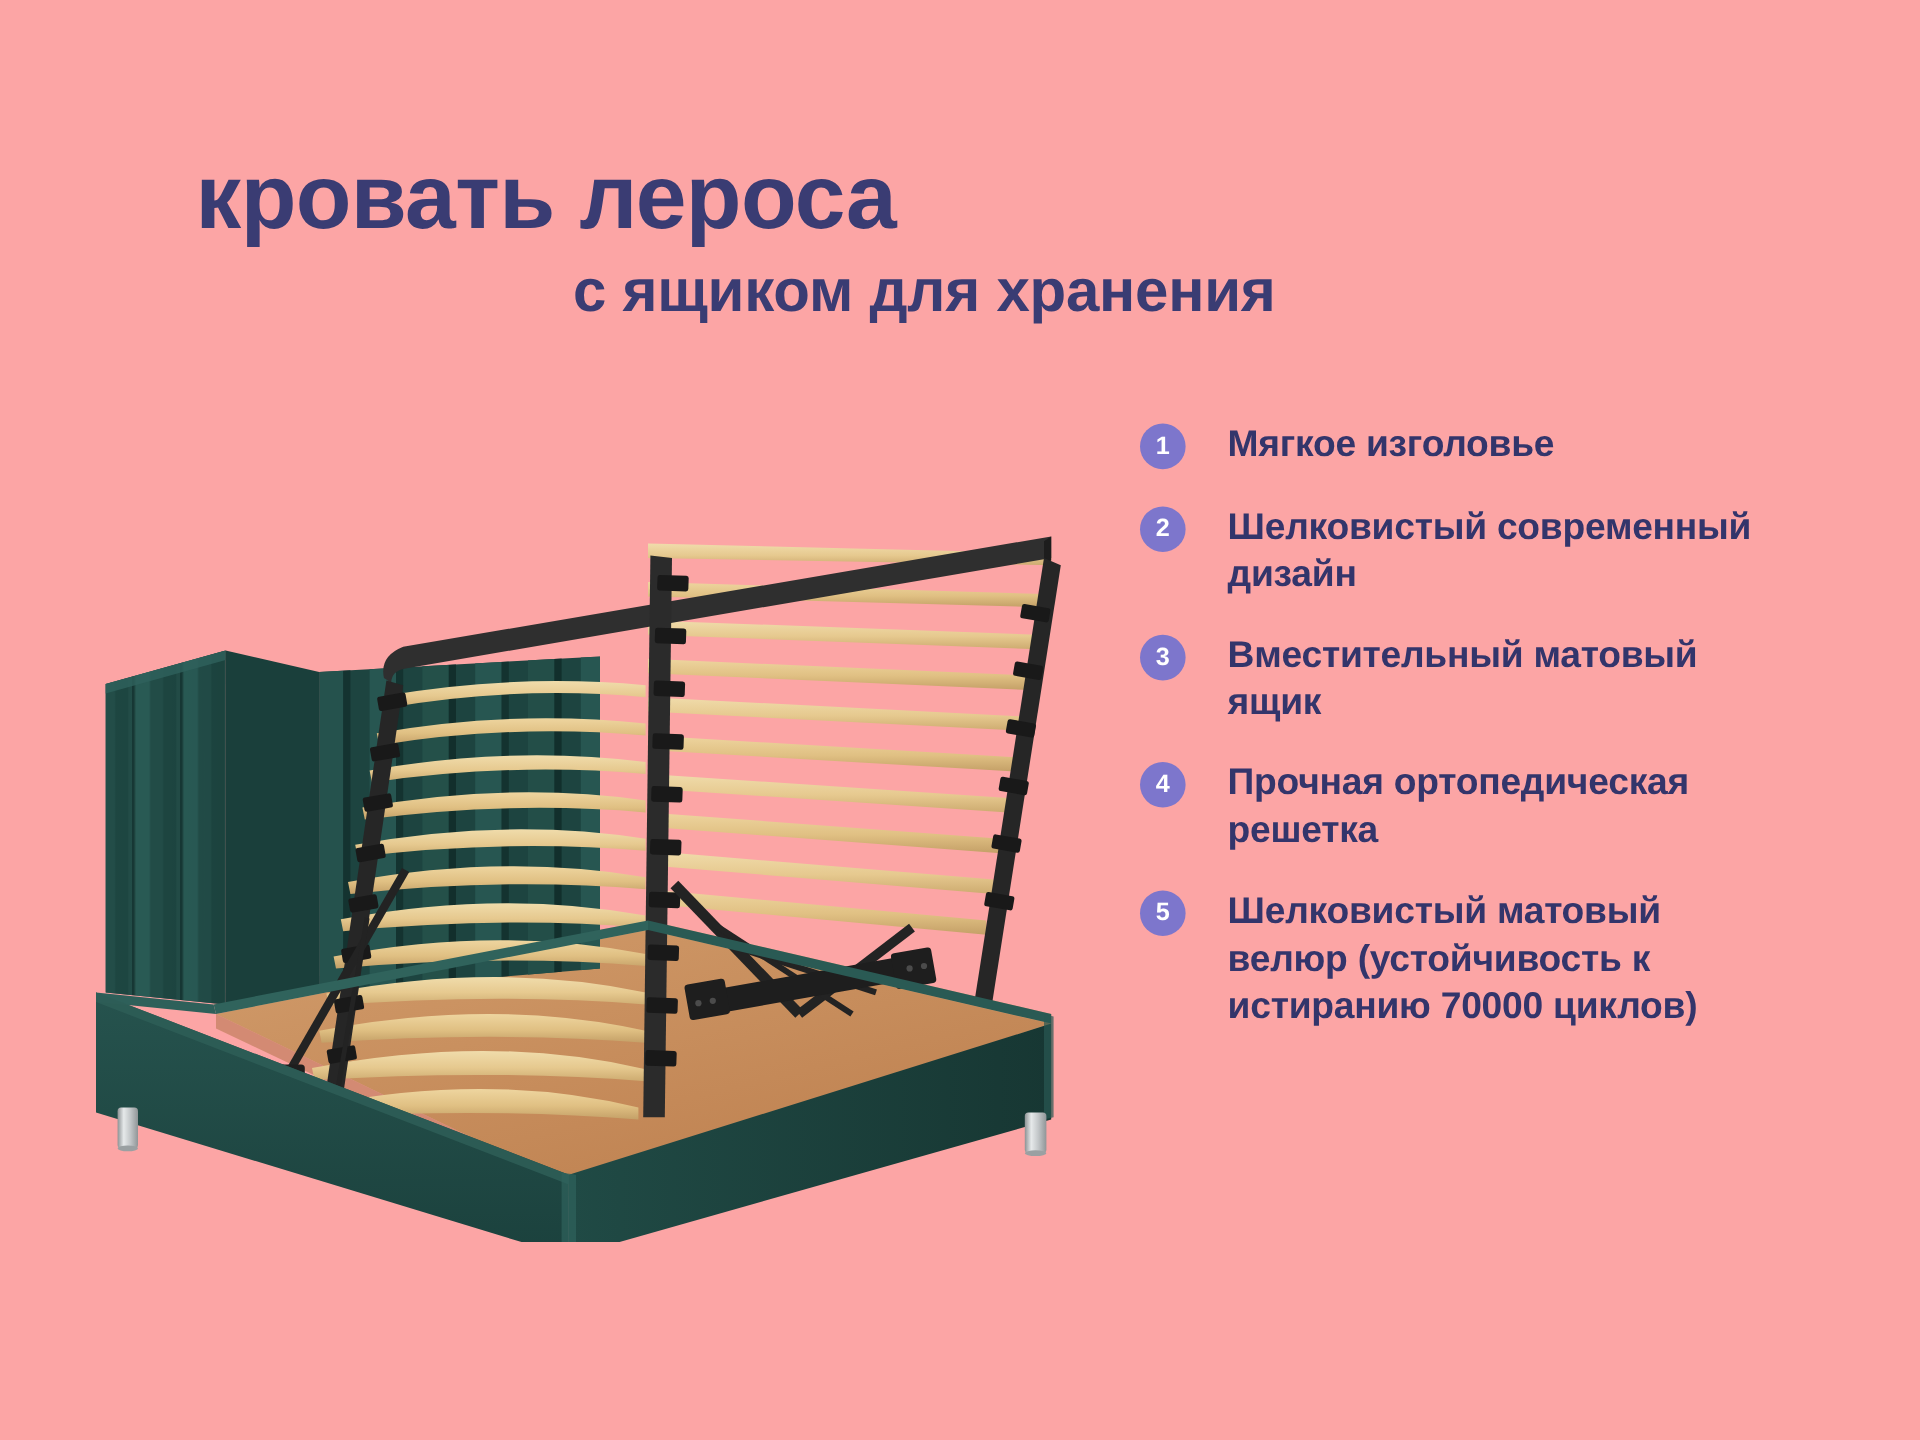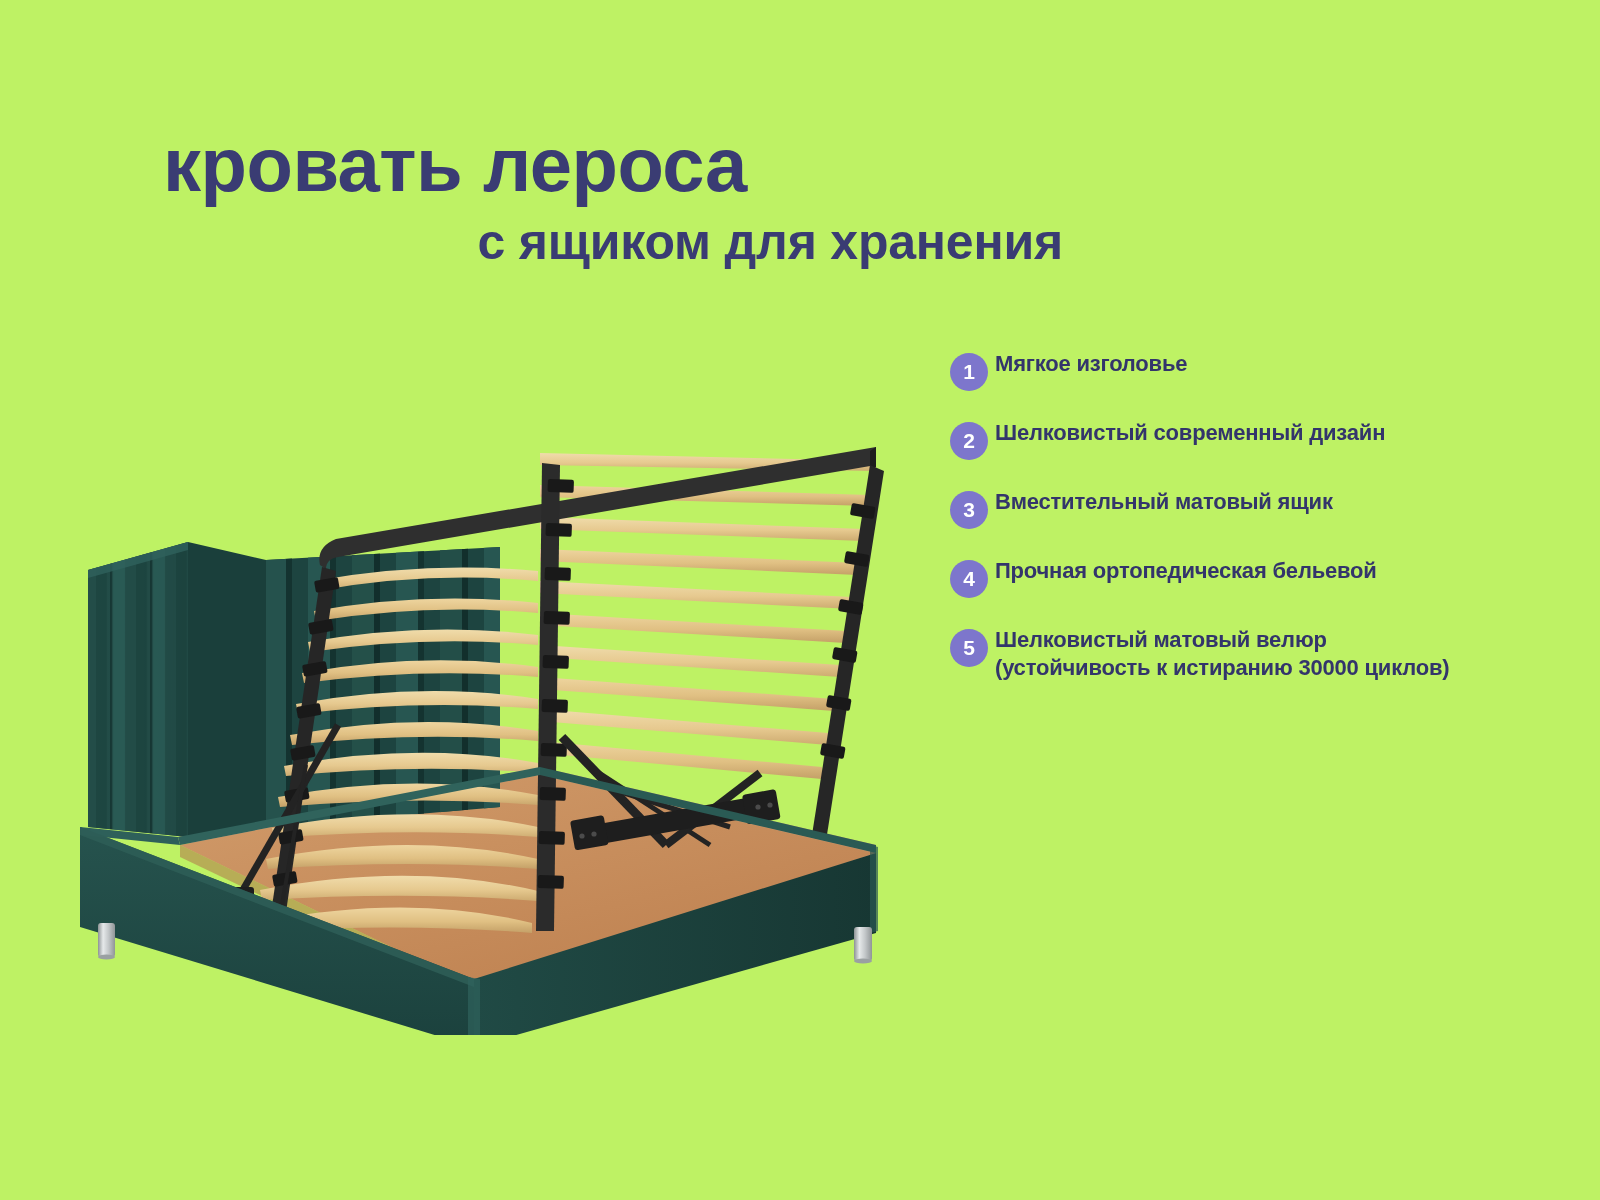--- a/index.html
+++ b/index.html
@@ -8,21 +8,21 @@
     padding: 0;
     background: #ffffff;
   }
   body {
     font-family: "Liberation Sans", "DejaVu Sans", sans-serif;
   }
   #page {
     position: relative;
     width: 1600px;
     height: 1200px;
-    background: #bef264;
+    background: #fca5a5;
     overflow: hidden;
   }
 
   
   .heading {
     position: absolute;
     left: 163px;
     top: 128px;
     width: 900px;
   }
@@ -66,22 +66,22 @@
     background: #7d76cc;
     color: #ffffff;
     font-size: 21px;
     font-weight: 700;
     line-height: 38px;
     text-align: center;
     margin-top: 3px;
     user-select: none;
   }
   .feature-label {
-    margin-left: 7px;
-    font-size: 22px;
+    margin-left: 35px;
+    font-size: 31px;
     line-height: 1.27;
     font-weight: 600;
     color: #33356b;
     letter-spacing: -0.2px;
   }
 
   
   #bed {
     position: absolute;
     left: 70px;
@@ -323,21 +323,21 @@
     <li class="feature">
       <span class="badge">2</span>
       <span class="feature-label">Шелковистый современный дизайн</span>
     </li>
     <li class="feature">
       <span class="badge">3</span>
       <span class="feature-label">Вместительный матовый ящик</span>
     </li>
     <li class="feature">
       <span class="badge">4</span>
-      <span class="feature-label">Прочная ортопедическая бельевой</span>
+      <span class="feature-label">Прочная ортопедическая решетка</span>
     </li>
     <li class="feature">
       <span class="badge">5</span>
-      <span class="feature-label">Шелковистый матовый велюр (устойчивость к истиранию 30000 циклов)</span>
+      <span class="feature-label">Шелковистый матовый велюр (устойчивость к истиранию 70000 циклов)</span>
     </li>
   </ul>
 
 </div>
 
 </body></html>

